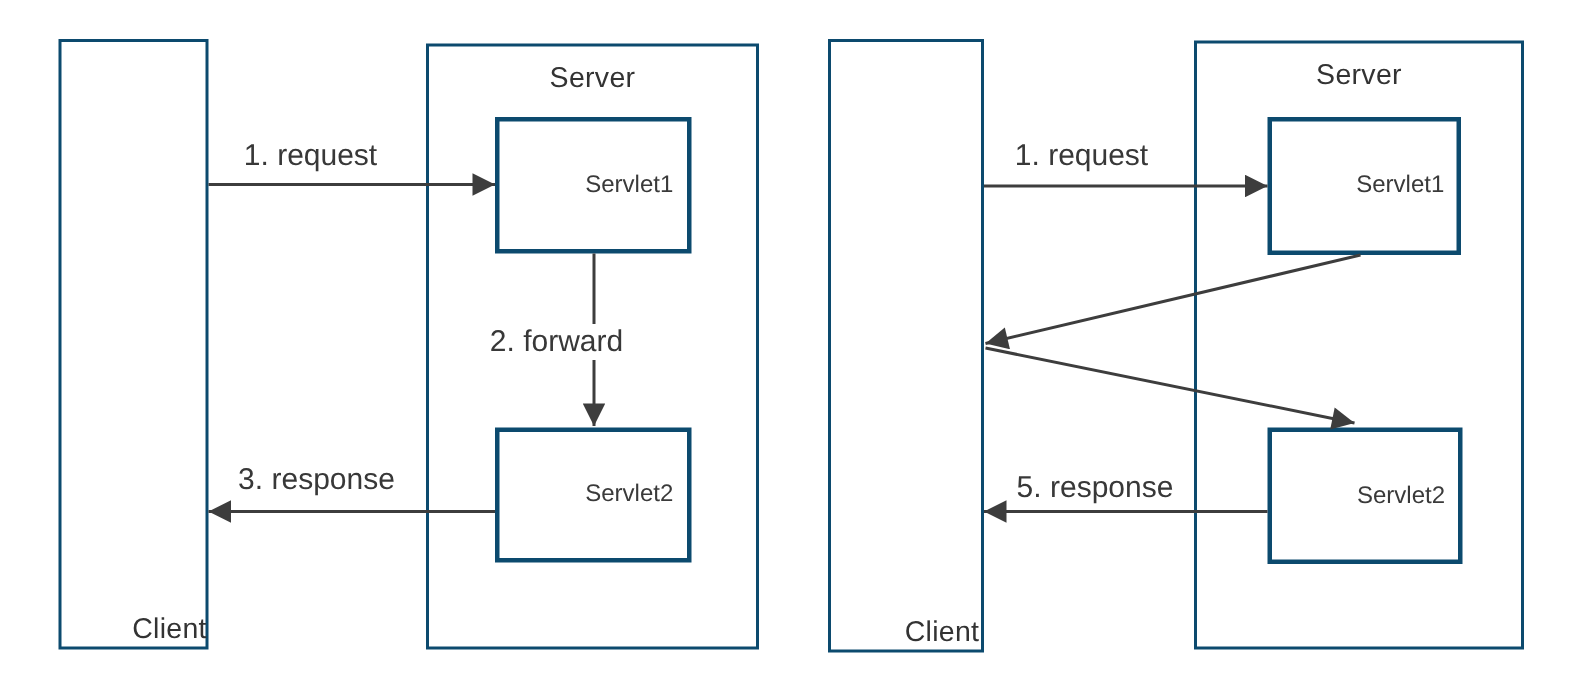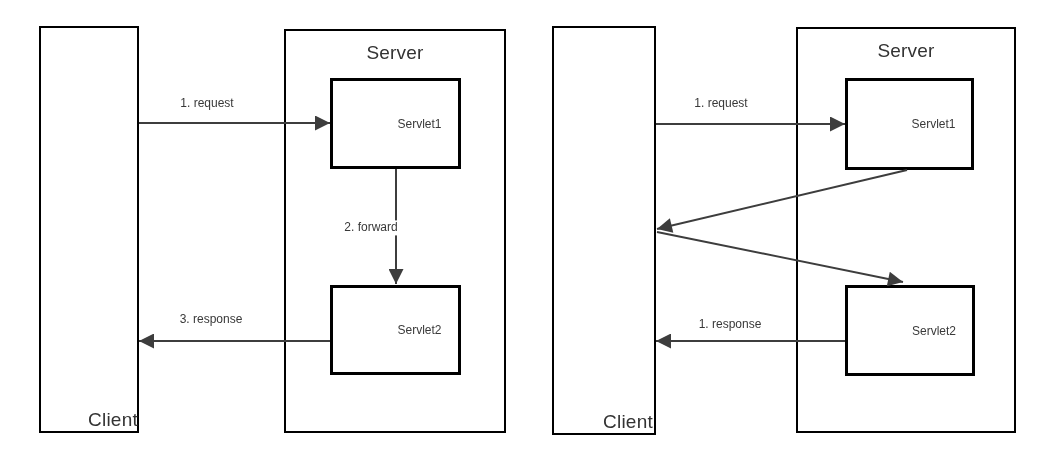--- a/index.html
+++ b/index.html
@@ -7,21 +7,21 @@
     position: relative;
     width: 1060px;
     height: 458px;
     background: #ffffff;
     font-family: "Liberation Sans", sans-serif;
     overflow: hidden;
   }
   .box {
     position: absolute;
     box-sizing: border-box;
-    border: 2px solid #000000;
+    border: 2px solid #0c4a6e;
     background: transparent;
     padding-left: 48px;
   }
   .servlet-box {
     border-width: 3px;
     display: flex;
     align-items: center;
     justify-content: center;
     background: #ffffff;
   }
@@ -36,35 +36,35 @@
     letter-spacing: 0.2px;
   }
   .server-title {
     position: absolute;
     top: 11px;
     left: 0;
     right: 0;
     text-align: center;
   }
   .servlet-label {
-    font-size: 12px;
+    font-size: 16px;
     color: #3a3a3a;
   }
   svg.arrow-layer {
     position: absolute;
     top: 0;
     left: 0;
     pointer-events: none;
   }
   .arrow-label {
     position: absolute;
     transform: translate(-50%, -50%);
     background: #ffffff;
     padding: 1px 5px;
-    font-size: 12px;
+    font-size: 20px;
     color: #383838;
     white-space: nowrap;
     line-height: 1.1;
   }
 </style>
 </head>
 <body>
 
 <div class="canvas">
 
@@ -119,15 +119,15 @@
     <path d="M907,170 L657,229" stroke="#3d3d3d" stroke-width="2" fill="none" marker-end="url(#ah)"></path>
     <path d="M657,232 L903,282" stroke="#3d3d3d" stroke-width="2" fill="none" marker-end="url(#ah)"></path>
     <path d="M845,341 L656,341" stroke="#3d3d3d" stroke-width="2" fill="none" marker-end="url(#ah)"></path>
   </svg>
 
   <div class="arrow-label" style="left:207px; top:104px;">1. request</div>
   <div class="arrow-label" style="left:371px; top:228px;">2. forward</div>
   <div class="arrow-label" style="left:211px; top:320px;">3. response</div>
 
   <div class="arrow-label" style="left:721px; top:104px;">1. request</div>
-  <div class="arrow-label" style="left:730px; top:325px;">1. response</div>
+  <div class="arrow-label" style="left:730px; top:325px;">5. response</div>
 
 </div>
 
 </body></html>

